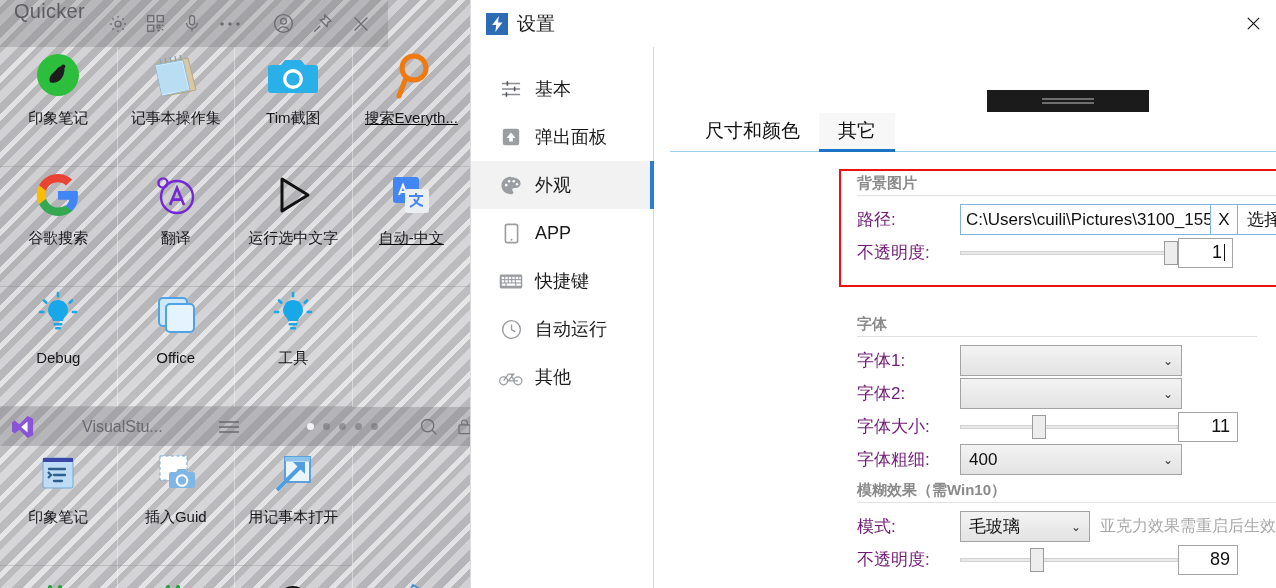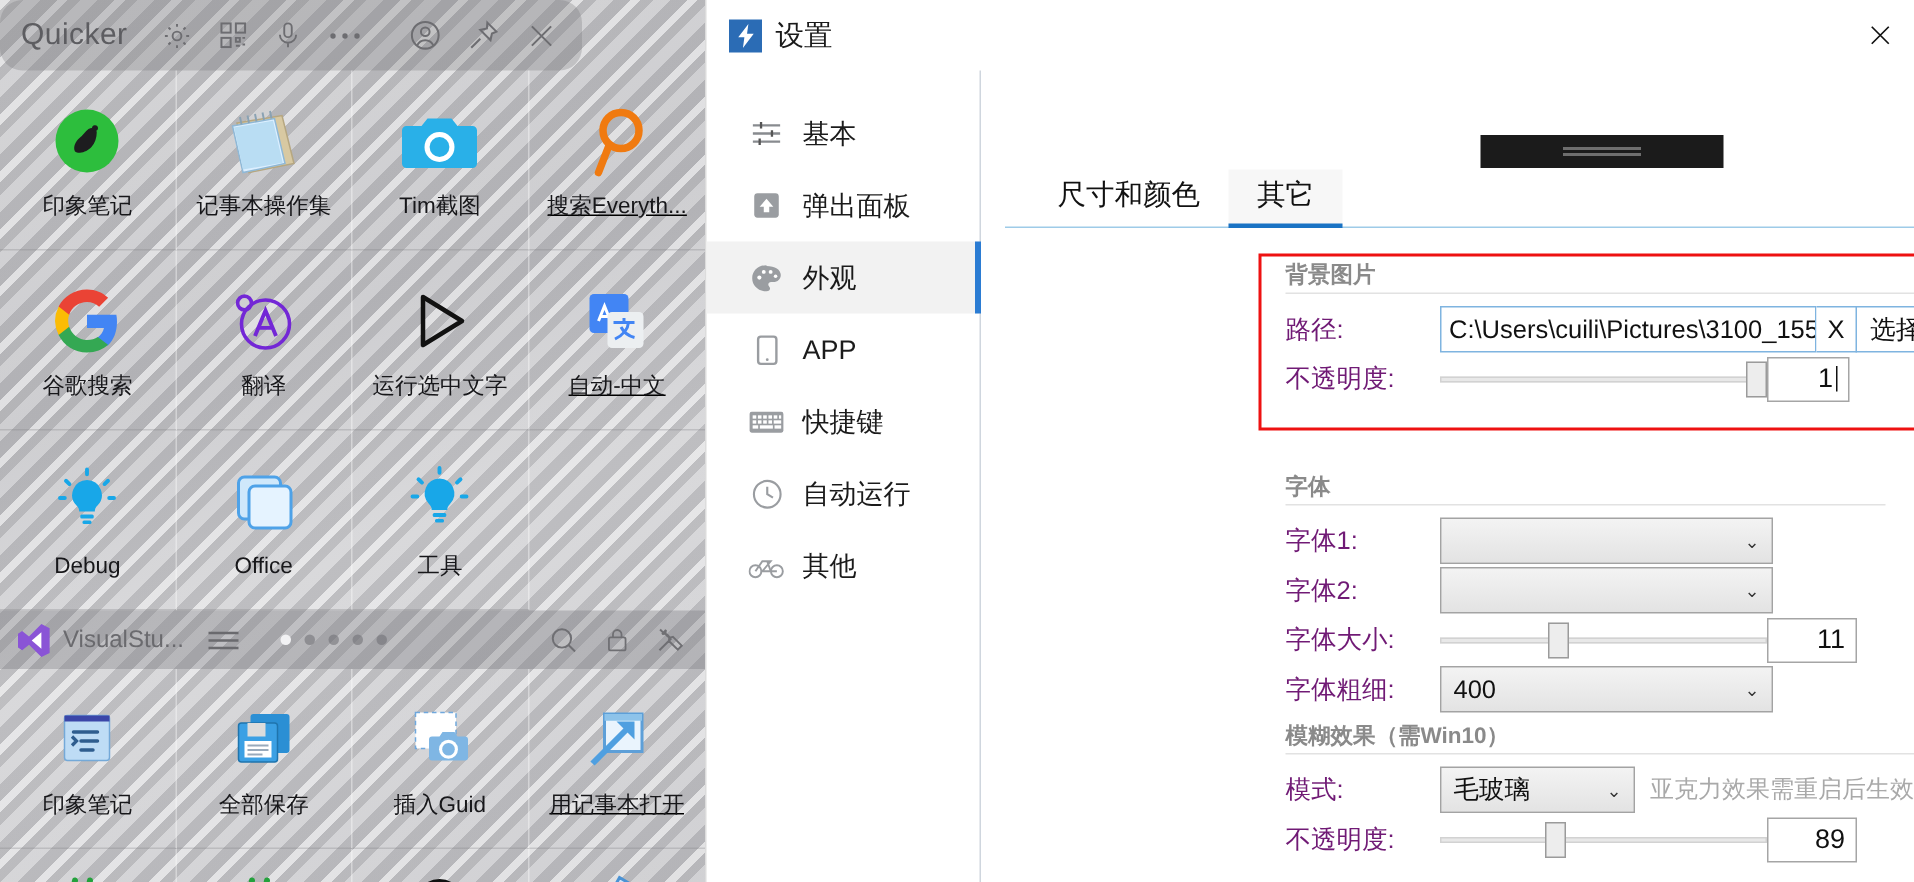--- a/index.html
+++ b/index.html
@@ -18,52 +18,52 @@
         rgba(255,255,255,0.55) 0px, rgba(255,255,255,0.55) 5px,
         rgba(170,170,172,0.33) 5px, rgba(170,170,172,0.33) 11px,
         rgba(255,255,255,0.30) 11px, rgba(255,255,255,0.30) 19px,
         rgba(150,150,153,0.22) 19px, rgba(150,150,153,0.22) 27px),
       linear-gradient(160deg, #c3c3c6 0%, #b9b9bd 38%, #c9c9cc 60%, #bdbdc1 100%);
     overflow: hidden;
   }
   #q-titlebar {
     position: relative; height: 47px; width: 388px;
     background: rgba(120,120,124,0.30);
-    display: flex; align-items: center; border-radius: 15px;
+    display: flex; 
   }
   #q-title {
     margin-left: 14px; font-size: 20px; color: #5d5d61;
     letter-spacing: .3px; user-select: none;
   }
   .q-tb-icon {
     color: #6d6d71; display: flex; align-items: center; justify-content: center;
   }
   #q-tb-left { display: flex; align-items: center; gap: 16px; margin-left: 22px; }
   #q-tb-right { display: flex; align-items: center; gap: 16px; margin-left: auto; margin-right: 16px; }
 
   .tile-grid { display: grid; grid-template-columns: repeat(4, 1fr); }
   .tile {
     height: 120px; position: relative;
-    display: flex; flex-direction: column; align-items: center; justify-content: center;
+    display: flex; flex-direction: column; align-items: center; 
     border-right: 1px solid rgba(255,255,255,0.40);
     border-bottom: 1px solid rgba(130,130,134,0.30);
   }
   .tile:nth-child(4n) { border-right: none; text-decoration: underline; }
   .tile-ic { height: 56px; display: flex; align-items: center; justify-content: center; }
   .tile-lb {
     font-size: 15px; color: #17171a; margin-top: 6px;
     white-space: nowrap; overflow: hidden; max-width: 112px; text-overflow: ellipsis;
     text-align: center;
   }
   .tile.half { height: 60px; overflow: hidden; align-items: center; justify-content: flex-start; padding-top: 8px;}
   .tile.half .tile-ic { height: 50px; }
 
   #q-subbar {
     height: 39px; width: 470px; background: rgba(118,118,122,0.34);
-    display: flex; align-items: center; padding: 0 12px;
+    display: flex; align-items: center; padding: 0 12px; gap: 40px;
   }
   #q-subbar .vs-name { font-size: 16px; color: #6a6a6e; margin-left: 8px; }
   .dots { display: flex; align-items: center; gap: 9px; margin-left: 26px; }
   .dot { width: 7px; height: 7px; border-radius: 50%; background: rgba(110,110,114,0.55); }
   .dot.on { background: #f2f2f4; }
   #q-sub-right { margin-left: auto; display: flex; align-items: center; gap: 16px; color: #6f6f73; }
 
   
   #settings {
     position: absolute; left: 470px; top: 0; width: 806px; height: 588px;
@@ -422,34 +422,20 @@
               <path d="M13 17h16M18 23h11M18 29h8"></path>
             </g>
             <path d="M12 20l3 3-3 3" fill="none" stroke="#2f5d8e" stroke-width="2.2"></path>
           </svg>
         </div>
         <div class="tile-lb">印象笔记</div>
       </div>
       <div class="tile">
         <div class="tile-ic">
           <svg width="44" height="44" viewBox="0 0 44 44">
-            <rect x="13" y="5" width="26" height="26" rx="2" fill="#2b8fd4"></rect>
-            <rect x="5" y="11" width="26" height="26" rx="2" fill="#3ba0e4" stroke="#1f74ad"></rect>
-            <rect x="11" y="11" width="12" height="9" fill="#dcdcdc"></rect>
-            <rect x="9" y="23" width="18" height="11" fill="#fff"></rect>
-            <g stroke="#9ab" stroke-width="1.3">
-                <path d="M11 26h14M11 29h14M11 32h10"></path>
-              </g>
-          </svg>
-        </div>
-        <div class="tile-lb">全部保存</div>
-      </div>
-      <div class="tile">
-        <div class="tile-ic">
-          <svg width="44" height="44" viewBox="0 0 44 44">
             <rect x="6" y="4" width="27" height="24" fill="#fff" stroke="#6fa8dd" stroke-dasharray="3 2.5"></rect>
             <path d="M17 20h5l2-3h8l2 3h5a2 2 0 0 1 2 2v12a2 2 0 0 1-2 2H17a2 2 0 0 1-2-2V22a2 2 0 0 1 2-2z" fill="#7fb6e4"></path>
             <circle cx="28" cy="28.5" r="6.3" fill="#fff"></circle>
             <circle cx="28" cy="28.5" r="4.2" fill="#7fb6e4"></circle>
           </svg>
         </div>
         <div class="tile-lb">插入Guid</div>
       </div>
       <div class="tile">
         <div class="tile-ic">

